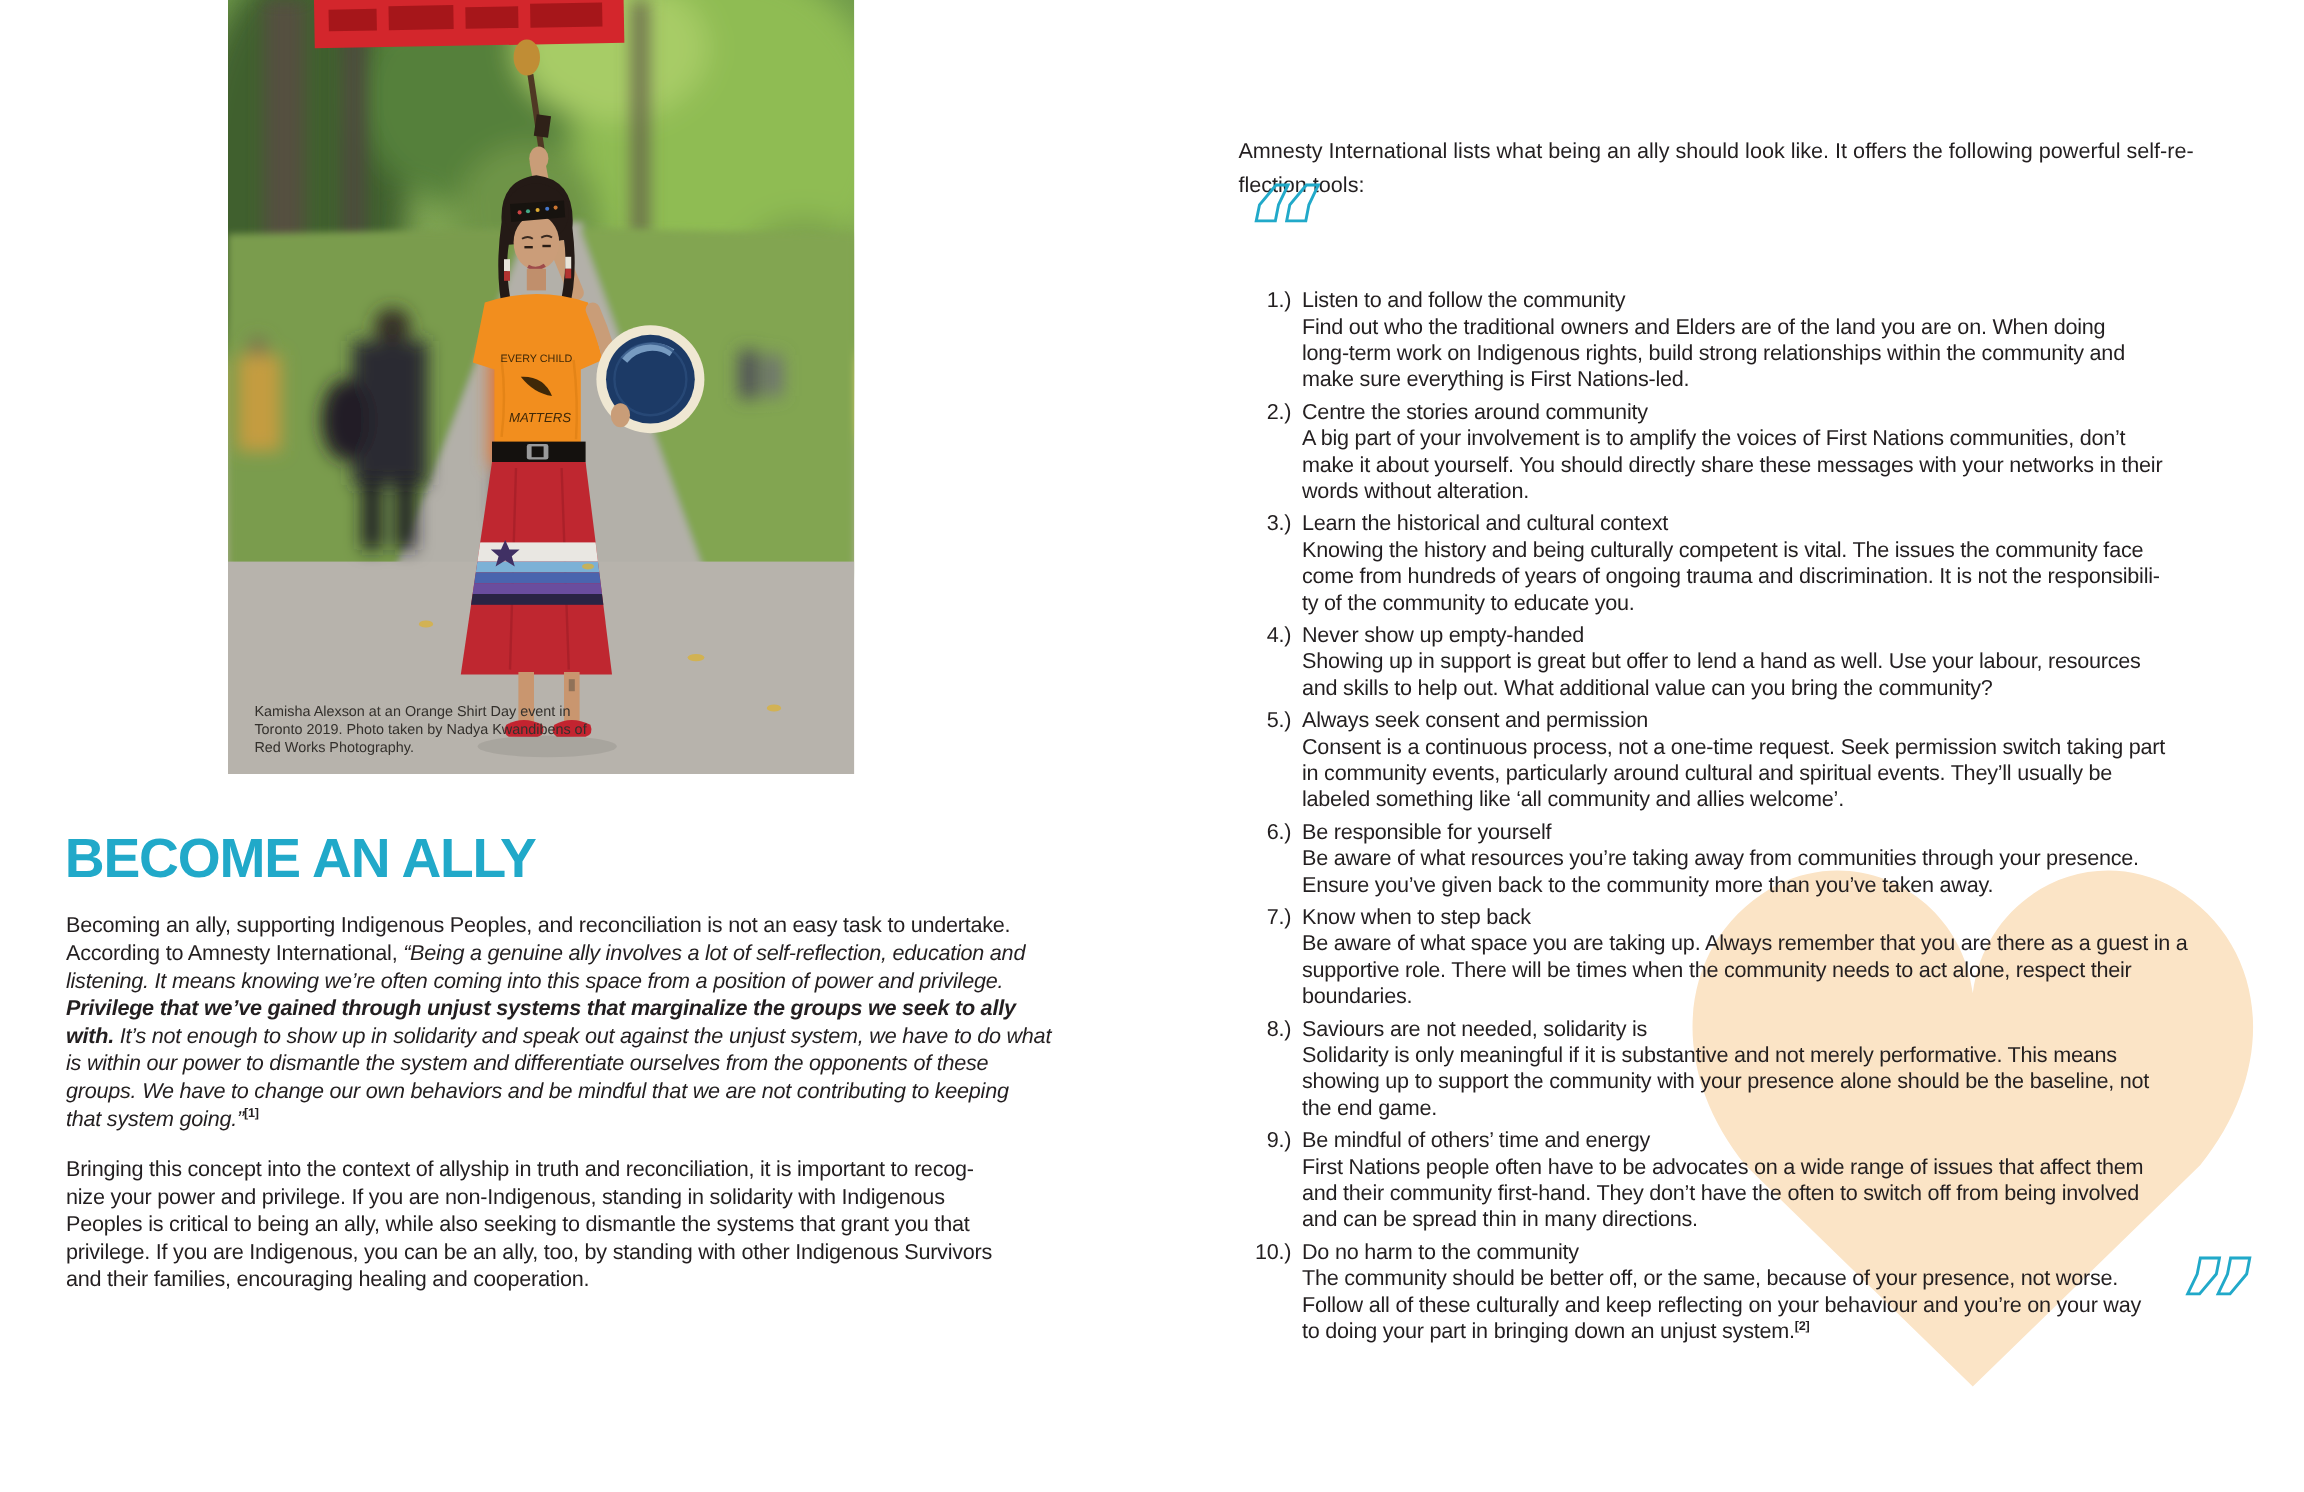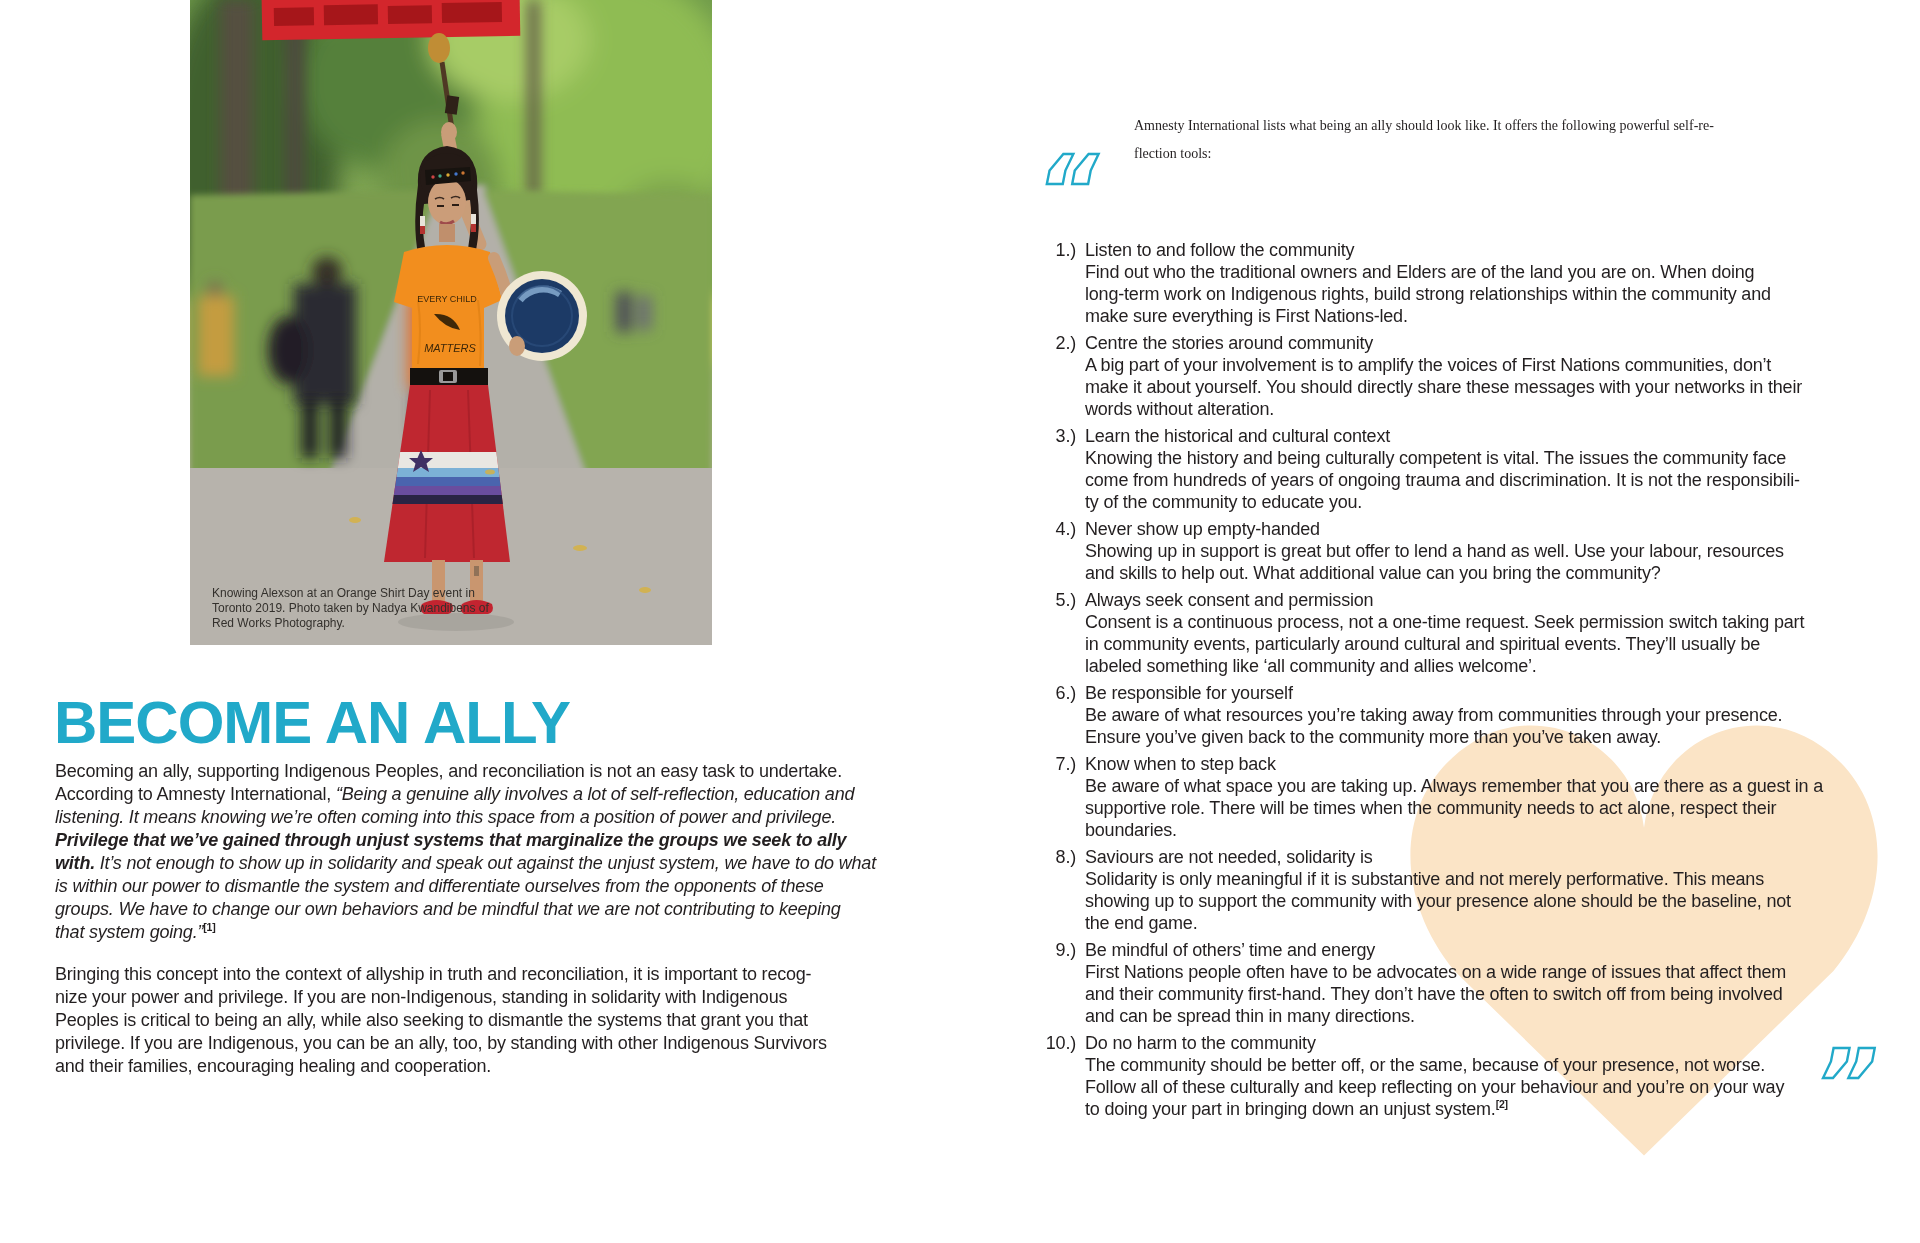--- a/index.html
+++ b/index.html
@@ -7,31 +7,31 @@
     position:relative;width:1920px;height:1243px;background:#fff;overflow:hidden;
     font-family:"Liberation Sans", sans-serif;color:var(--text,#231f20);
   }
   
   .photo{position:absolute;left:190px;top:0;width:522px;height:645px;overflow:hidden;}
   .photo svg{display:block}
   .caption{position:absolute;left:22px;top:586px;font-size:12px;line-height:15px;color:#33302c;}
   
   .heading{
     position:absolute;left:54px;top:688px;margin:0;
-    font-size:60px;font-weight:bold;letter-spacing:-1px;color:var(--accent,#21a9c9);
+    font-size:46px;font-weight:bold;letter-spacing:-1px;color:var(--accent,#21a9c9);
   }
   .para{position:absolute;left:55px;font-size:18px;line-height:23px;letter-spacing:-0.2px;}
   .para1{top:760px;}
   .para2{top:963px;}
   .tl,.lines > div{white-space:nowrap;}
   .it{font-style:italic}
   .bi{font-style:italic;font-weight:bold}
   sup{font-size:10.5px;font-weight:bold;font-style:normal;line-height:0;vertical-align:super;}
   
-  .right-intro{position:absolute;left:1134px;top:112px;font-size:14px;line-height:28px;z-index:2;font-family:Liberation Serif, serif;}
+  .right-intro{position:absolute;left:1032px;top:112px;font-size:18px;line-height:28px;z-index:2;}
   .quote{position:absolute;z-index:2;}
   .quote svg{overflow:visible;display:block}
   .qmark{stroke:var(--accent,#21a9c9);fill:none;stroke-width:2.4px;
          font-family:"DejaVu Sans",sans-serif;font-size:96px;font-weight:bold;font-style:italic;}
   .quote-open{left:1026px;top:148px;}
   .quote-close{left:1806px;top:1042px;}
   .list{position:absolute;left:1016px;top:239px;width:880px;font-size:18px;line-height:22px;letter-spacing:-0.2px;z-index:2;}
   .li{display:flex;margin-bottom:5px;}
   .num{flex:none;width:60px;text-align:right;padding-right:9px;}
   .li-title{font-weight:normal;}
@@ -180,21 +180,21 @@
       </g>
 
       <g fill="#d8b23e" opacity="0.8">
         <ellipse cx="165" cy="520" rx="6" ry="3"></ellipse>
         <ellipse cx="390" cy="548" rx="7" ry="3"></ellipse>
         <ellipse cx="455" cy="590" rx="6" ry="3"></ellipse>
         <ellipse cx="300" cy="472" rx="5" ry="2.5"></ellipse>
       </g>
     </svg>
     <div class="caption lines">
-        <div>Knowing Alexson at an Orange Shirt Day event in</div>
+        <div>Kamisha Alexson at an Orange Shirt Day event in</div>
         <div>Toronto 2019. Photo taken by Nadya Kwandibens of</div>
         <div>Red Works Photography.</div>
       </div>
   </div>
 
   <h1 class="heading">BECOME AN ALLY</h1>
 
   <div class="para para1">
     <div class="tl"><span>Becoming an ally, supporting Indigenous Peoples, and reconciliation is not an easy task to undertake.</span></div>
     <div class="tl"><span>According to Amnesty International, </span><span class="it">“Being a genuine ally involves a lot of self-reflection, education and</span></div>

